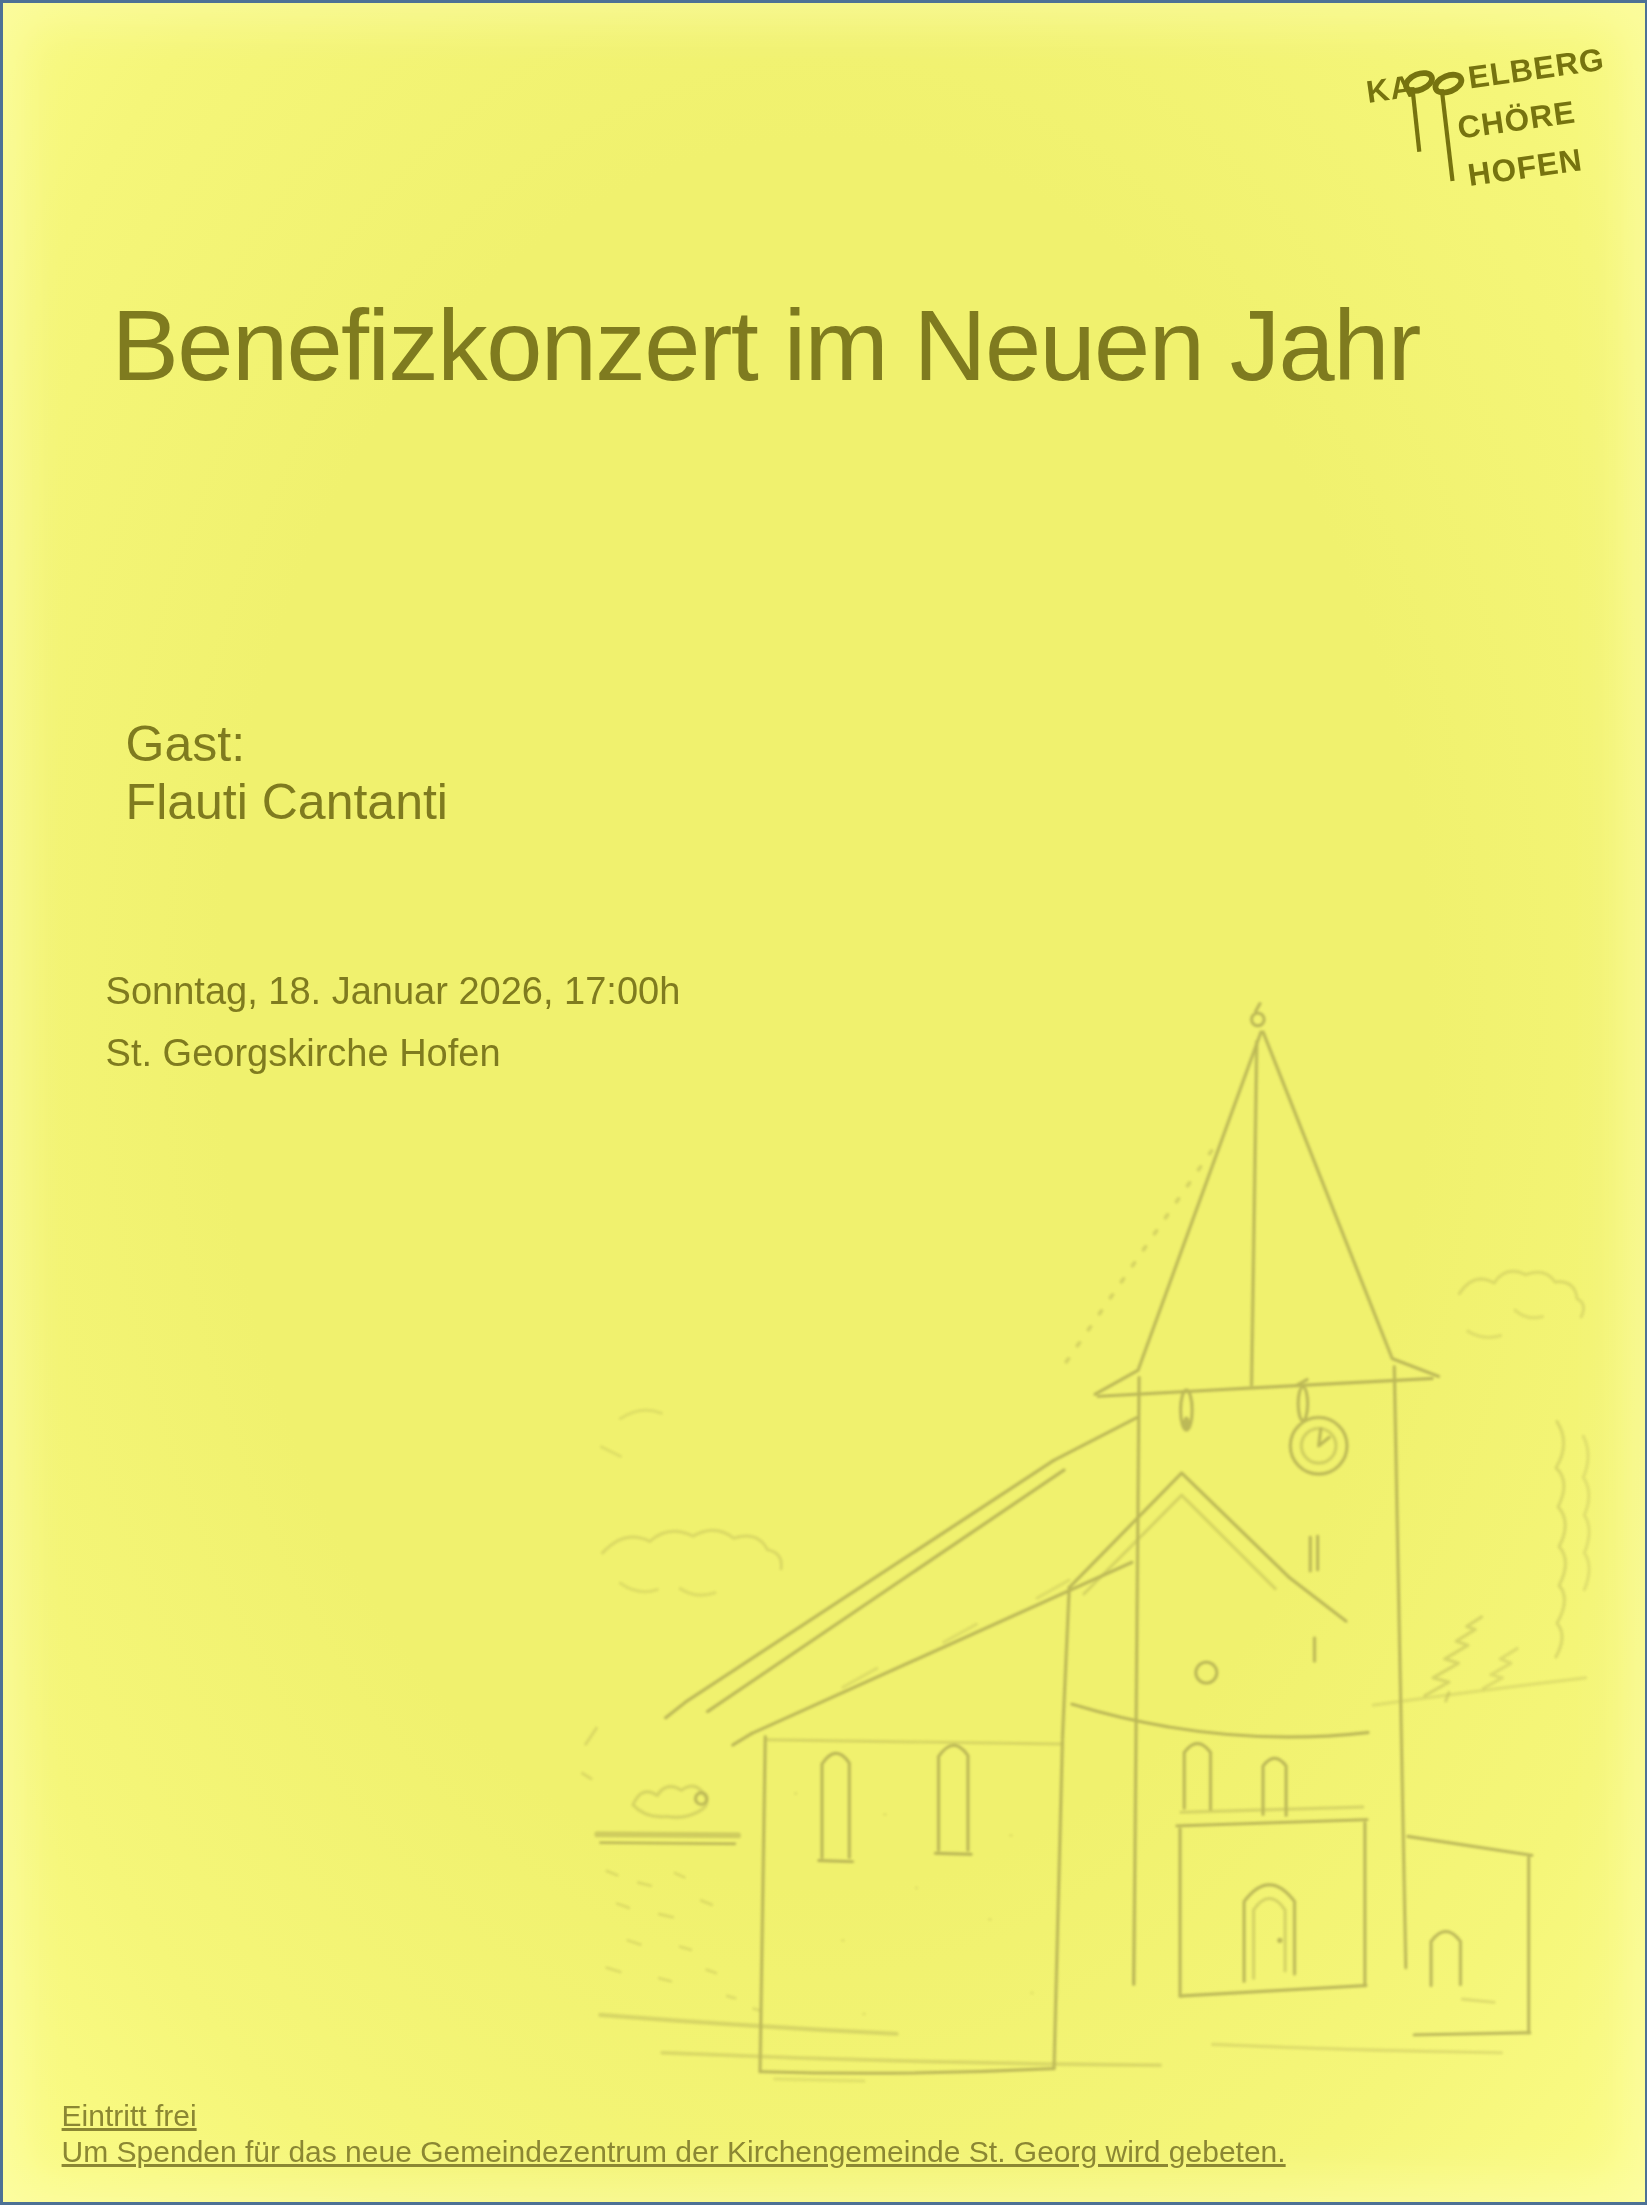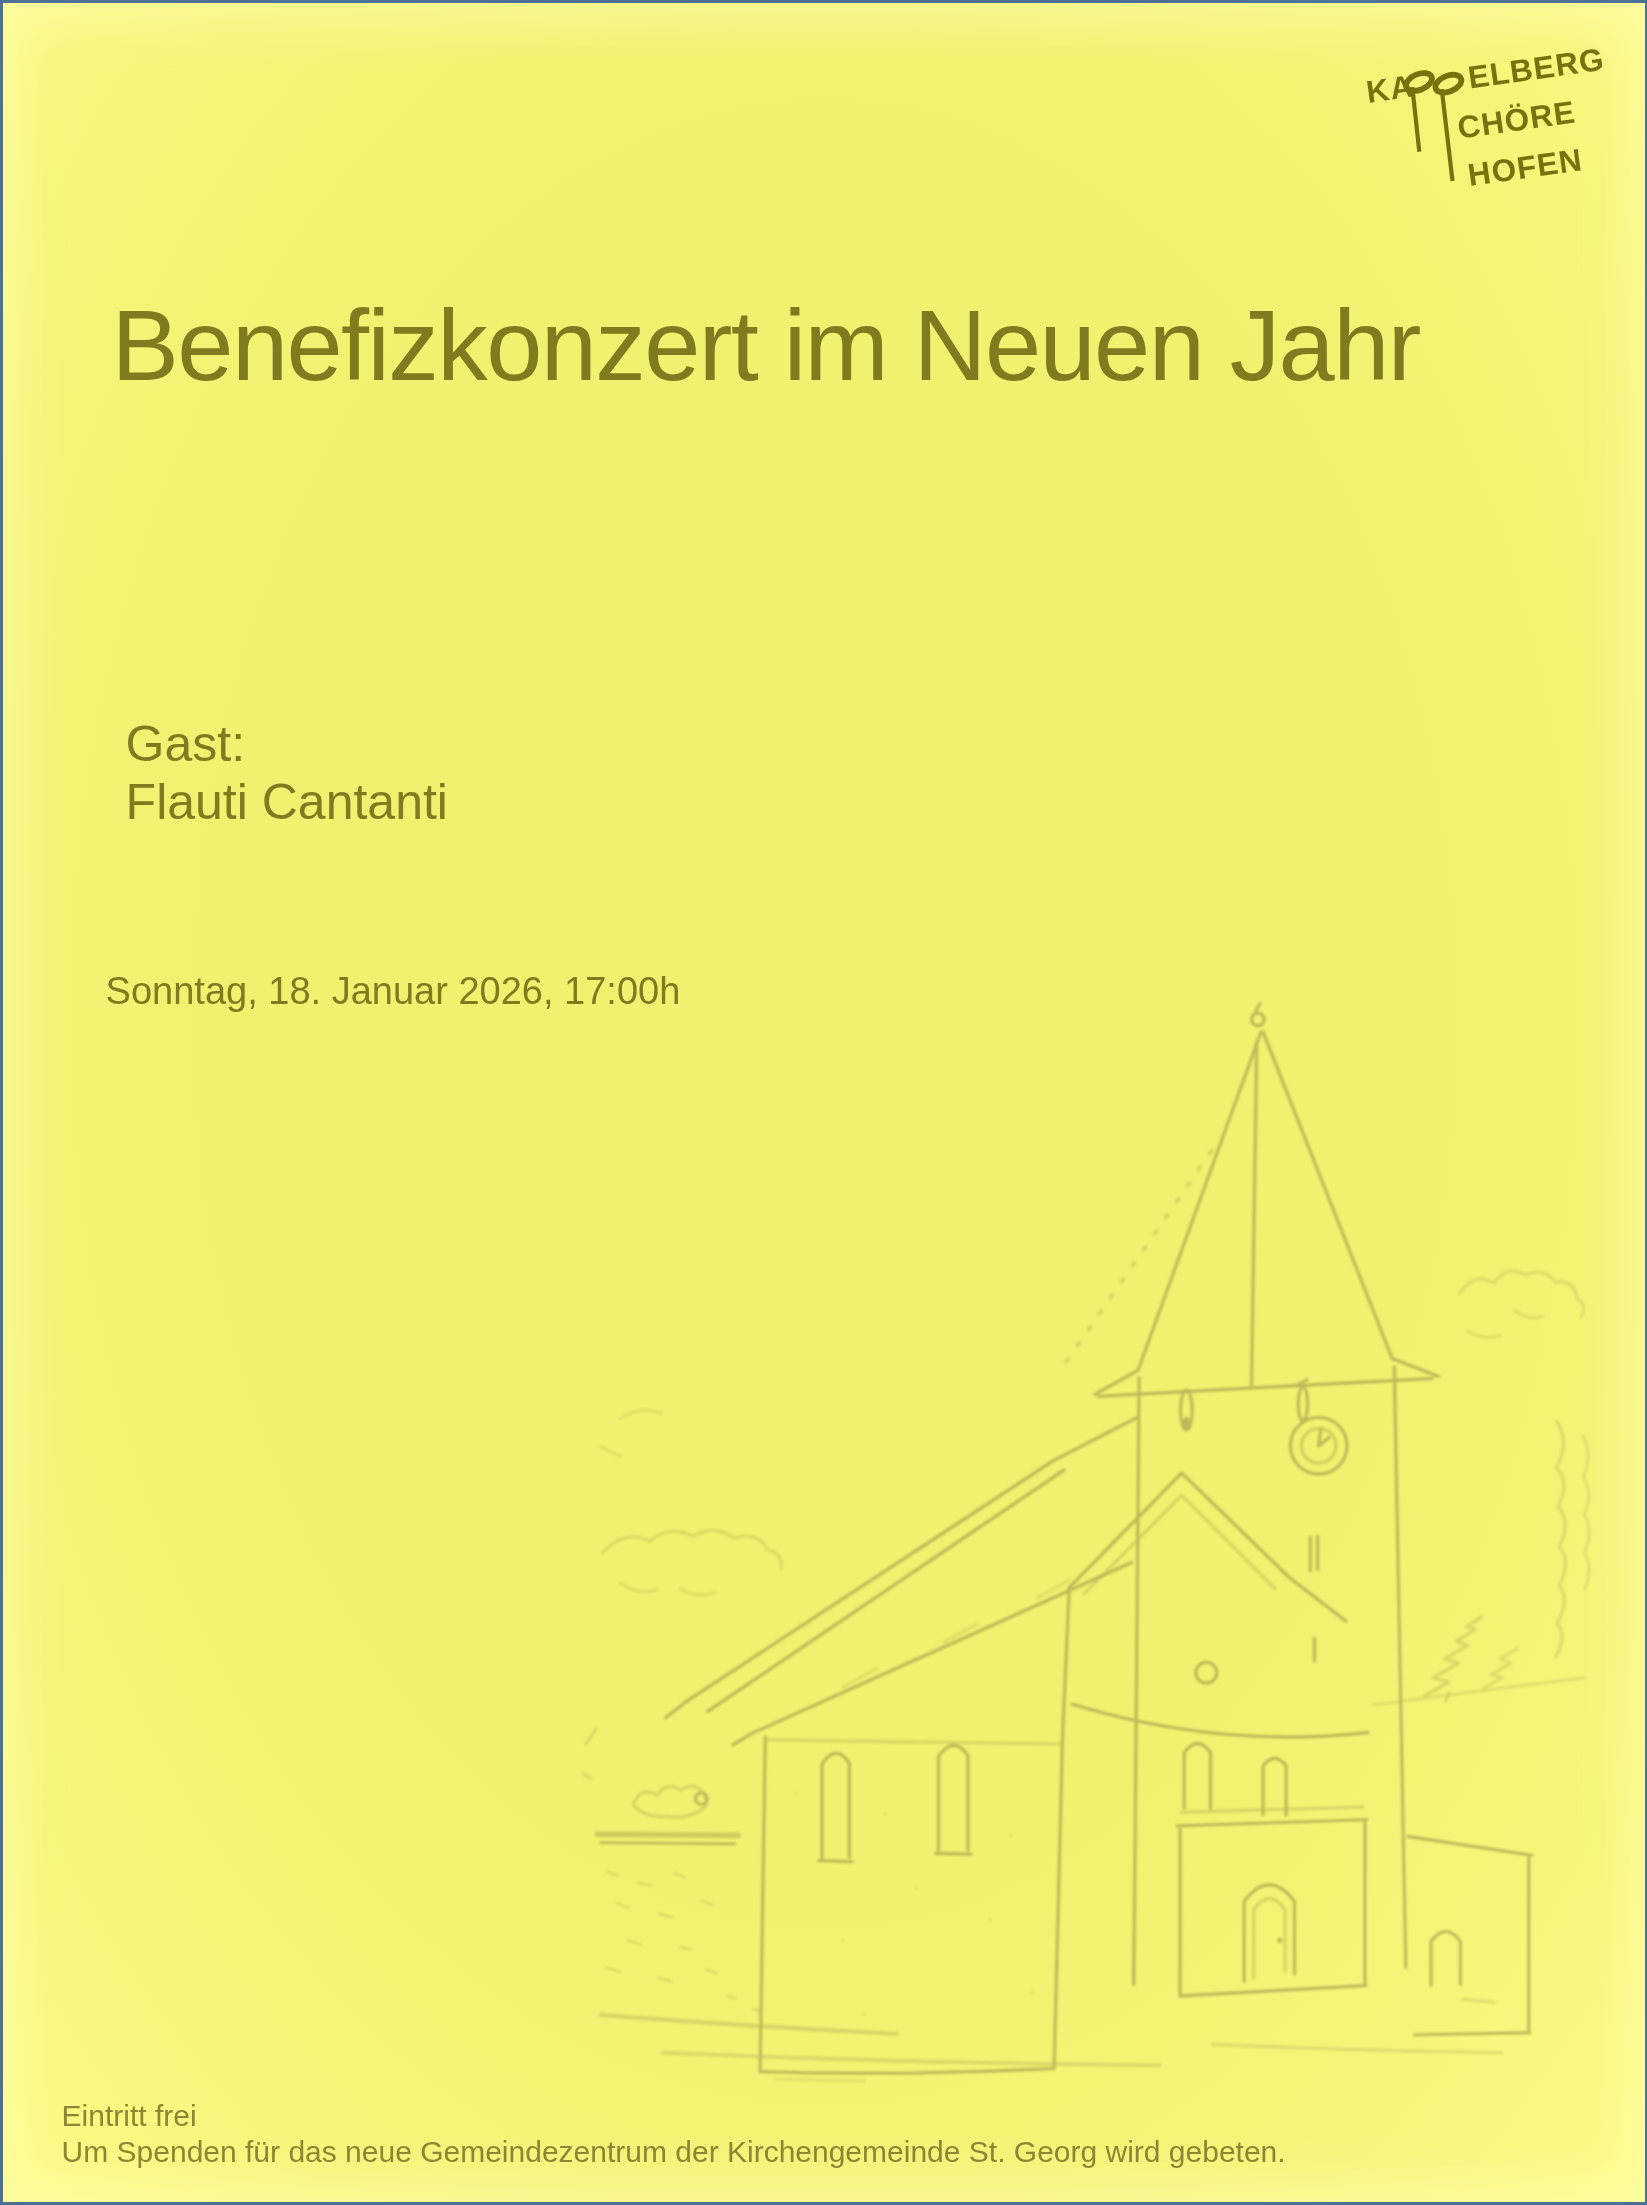--- a/index.html
+++ b/index.html
@@ -30,21 +30,21 @@
   .event{
     position:absolute;left:103px;top:957px;
     font-size:38px;line-height:62px;color:#7f7b1f;
   }
   .direction{
     position:absolute;left:103px;top:1178px;
     font-size:51px;color:#7f7b1f;
   }
   .footer{
     position:absolute;left:59px;top:2095px;
-    font-size:30px;line-height:36px;color:#8b8733;
+    font-size:30px;line-height:36px;color:#8b8733;text-decoration:underline;
   }
   .logo{
     position:absolute;left:1371px;top:48px;width:242px;height:179px;
     transform:rotate(-8deg);transform-origin:50% 50%;
   }
   .logo text{
     font-family:"Liberation Sans","DejaVu Sans",sans-serif;
     font-weight:700;font-size:60px;letter-spacing:2px;fill:#76730f;
   }
   .logo .stroke{stroke:#76730f;fill:none;}
@@ -74,20 +74,21 @@
   <h1 class="title">Benefizkonzert im Neuen Jahr</h1>
 
 
   <div class="guest">
     <div>Gast:</div>
     <div>Flauti Cantanti</div>
   </div>
 
   <div class="event">
     <div>Sonntag, 18. Januar 2026, 17:00h</div>
+    <div>St. Georgskirche Hofen</div>
   </div>
 
 
   <svg class="sketch" width="1028" height="1090" viewBox="0 0 1958 2075">
     <defs>
       <filter id="soften" x="-2%" y="-2%" width="104%" height="104%">
         <feGaussianBlur stdDeviation="1.6"></feGaussianBlur>
       </filter>
     </defs>
     <g filter="url(#soften)" stroke="#9d974a" fill="none" stroke-width="6" stroke-linecap="round" stroke-linejoin="round" opacity="0.62">

